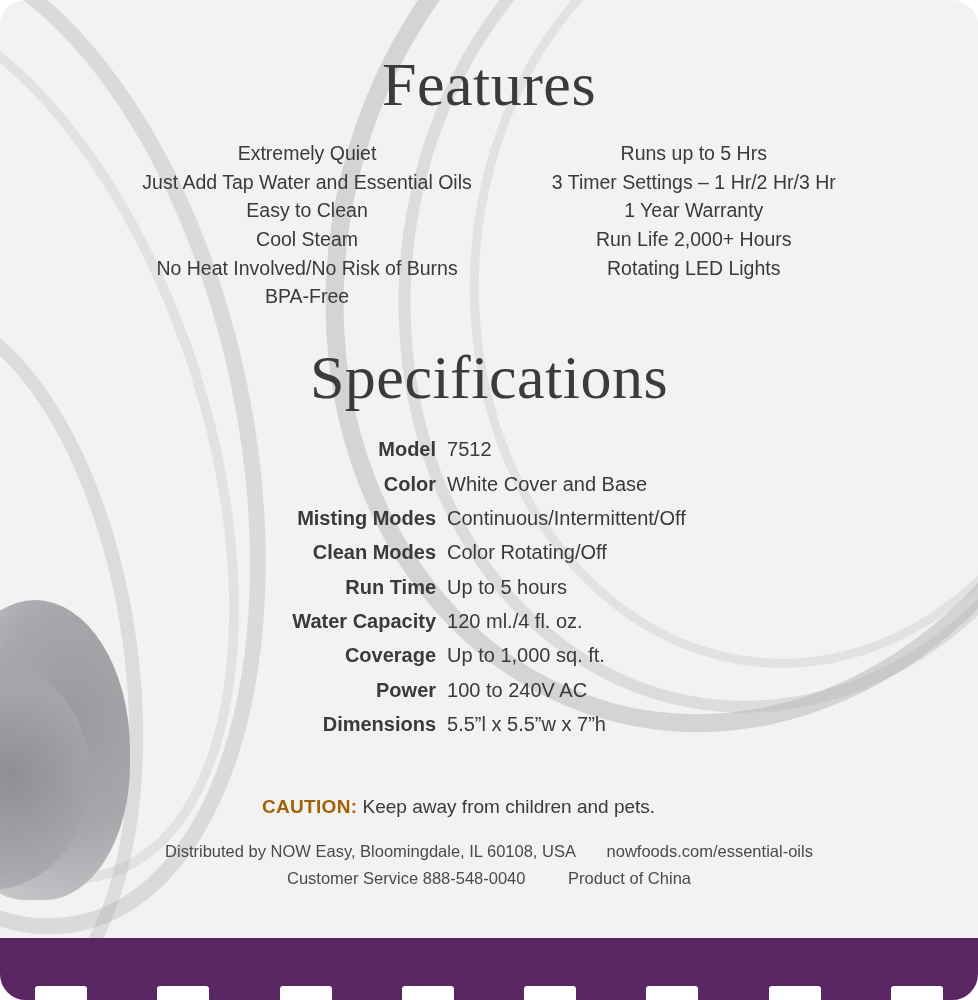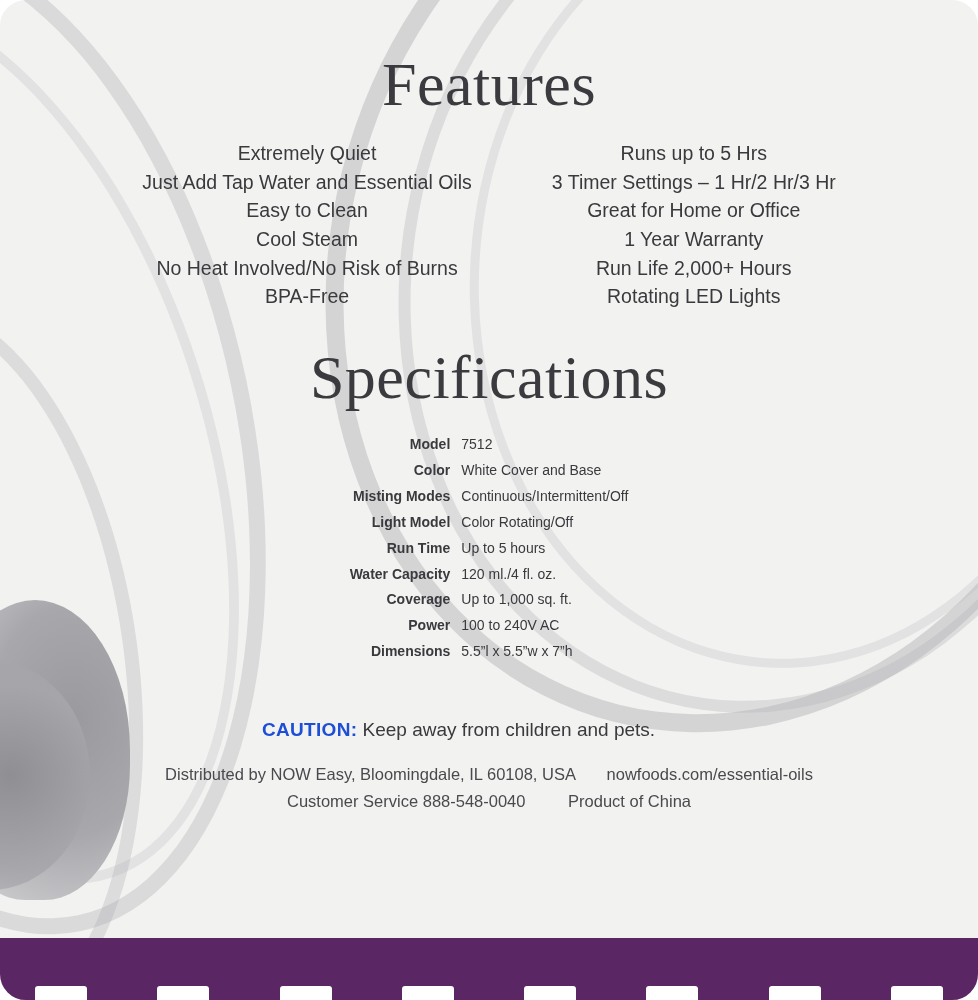--- a/index.html
+++ b/index.html
@@ -146,21 +146,21 @@
     line-height: 1.47;
     white-space: nowrap;
   }
 
   .spec-table {
     margin: 22px auto 0 auto;
     border-collapse: collapse;
   }
   .spec-table td {
     padding: 3px 0;
-    font-size: 14px;
+    font-size: 20px;
     color: #3a3a3e;
     line-height: 1.42;
     white-space: nowrap;
   }
   .spec-label {
     text-align: right;
     font-weight: bold;
     color: #2f2f33;
     padding-right: 11px !important;
   }
@@ -168,21 +168,21 @@
     text-align: left;
   }
 
   .caution {
     margin: 54px 0 0 0;
     padding-left: 262px;
     font-size: 19px;
     color: #3a3a3e;
   }
   .caution b {
-    color: #1d4ed8;
+    color: #a16207;
     letter-spacing: 0.3px;
     text-align: center;
   }
 
   .footer {
     margin-top: 20px;
     text-align: center;
     color: #4a4a4e;
     font-size: 16.5px;
     line-height: 1.65;
@@ -241,21 +241,20 @@
         <div class="feature-item">Extremely Quiet</div>
         <div class="feature-item">Just Add Tap Water and Essential Oils</div>
         <div class="feature-item">Easy to Clean</div>
         <div class="feature-item">Cool Steam</div>
         <div class="feature-item">No Heat Involved/No Risk of Burns</div>
         <div class="feature-item">BPA-Free</div>
       </div>
       <div class="feature-col">
         <div class="feature-item">Runs up to 5 Hrs</div>
         <div class="feature-item">3 Timer Settings – 1 Hr/2 Hr/3 Hr</div>
-        <div class="feature-item">Great for Home or Office</div>
         <div class="feature-item">1 Year Warranty</div>
         <div class="feature-item">Run Life 2,000+ Hours</div>
         <div class="feature-item">Rotating LED Lights</div>
       </div>
     </div>
 
     <h1 class="section-title" id="specs-title">Specifications</h1>
 
     <table class="spec-table">
       <tbody>
@@ -265,21 +264,21 @@
         </tr>
         <tr>
           <td class="spec-label">Color</td>
           <td class="spec-value">White Cover and Base</td>
         </tr>
         <tr>
           <td class="spec-label">Misting Modes</td>
           <td class="spec-value">Continuous/Intermittent/Off</td>
         </tr>
         <tr>
-          <td class="spec-label">Light Model</td>
+          <td class="spec-label">Clean Modes</td>
           <td class="spec-value">Color Rotating/Off</td>
         </tr>
         <tr>
           <td class="spec-label">Run Time</td>
           <td class="spec-value">Up to 5 hours</td>
         </tr>
         <tr>
           <td class="spec-label">Water Capacity</td>
           <td class="spec-value">120 ml./4 fl. oz.</td>
         </tr>

